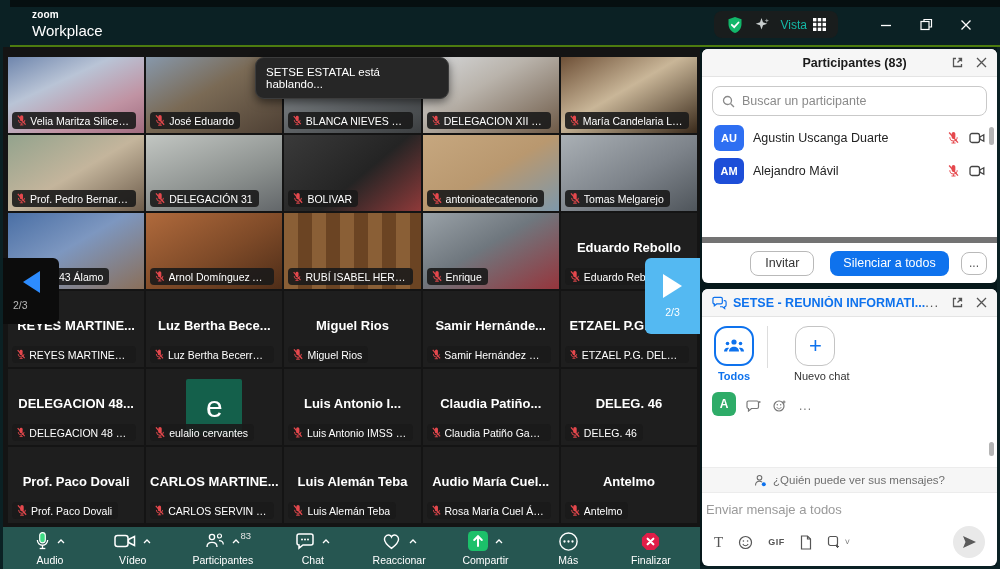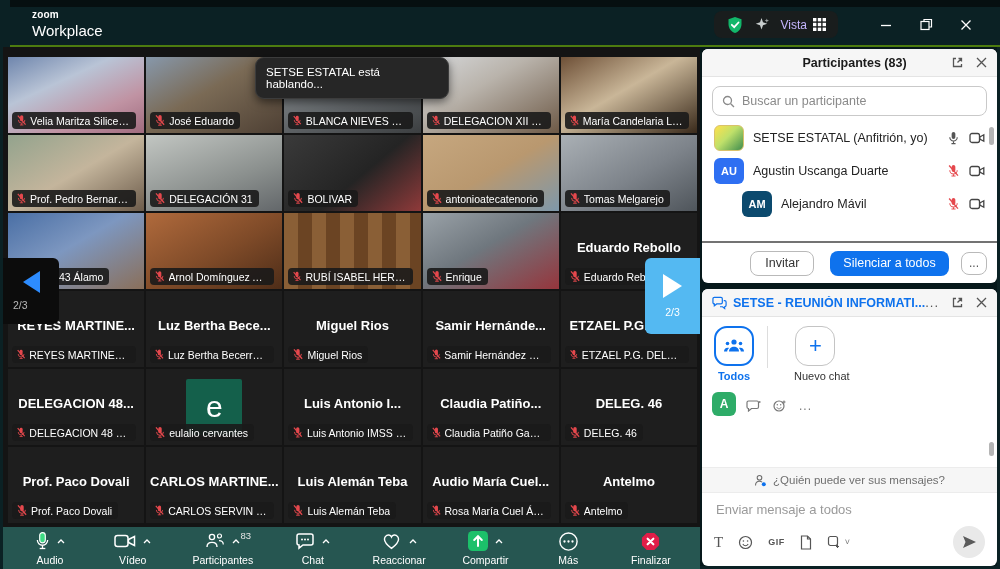--- a/index.html
+++ b/index.html
@@ -6,21 +6,21 @@
   .window{position:relative;width:1000px;height:569px;background:#0b2124;overflow:hidden;}
 
   
   .topbar{position:absolute;top:0;left:10px;right:0;height:45px;background:#0b2124;border-bottom:2px solid #4d7c0f;}
   .topbar::before{content:"";position:absolute;top:0;left:0;right:0;height:7px;background:#060f10;}
   .brand{position:absolute;left:22px;top:10px;color:#fff;line-height:1;}
   .brand .b1{font-size:10px;font-weight:700;letter-spacing:.2px;}
   .brand .b2{font-size:15px;font-weight:400;margin-top:3px;}
   .top-right{position:absolute;right:14px;top:11px;display:flex;align-items:center;gap:0;}
   .pill{background:#191d1d;border-radius:8px;height:27px;display:flex;align-items:center;gap:11px;padding:0 12px;margin-right:28px;}
-  .vista{color:#c4b5fd;font-size:12px;display:flex;align-items:center;gap:6px;}
+  .vista{color:#14b8a6;font-size:12px;display:flex;align-items:center;gap:6px;}
   .winbtn{width:40px;height:26px;display:flex;align-items:center;justify-content:center;color:#fff;}
 
   
   .stage{position:absolute;left:3px;top:47px;width:697px;bottom:0;background:#141414;}
   .sidebar{position:absolute;left:700px;right:3px;top:47px;bottom:3px;background:#06181b;display:flex;flex-direction:column;gap:6px;padding:2px 0 0 2px;box-sizing:border-box;}
 
   
   .grid{position:absolute;top:10px;left:5px;width:689px;display:grid;grid-template-columns:repeat(5,1fr);grid-auto-rows:76px;gap:2px;}
   .tile{position:relative;background:#1e1e1e;overflow:hidden;}
   .center-name{position:absolute;top:36%;left:3px;right:3px;text-align:center;color:#fff;font-weight:700;font-size:13px;white-space:nowrap;overflow:hidden;}
@@ -66,21 +66,21 @@
   .p-title{flex:1;text-align:center;font-weight:700;font-size:12.5px;color:#1a1a1a;}
   .head-icons{display:flex;align-items:center;gap:12px;color:#555;}
   .search-wrap{padding:9px 10px 5px;flex:none;}
   .search{height:28px;border:1px solid #c9c9c9;border-radius:8px;display:flex;align-items:center;gap:7px;padding:0 9px;color:#8a8a8a;font-size:12.5px;}
   .plist{flex:1;overflow:hidden;position:relative;}
   .prow{height:33px;display:flex;align-items:center;padding:0 12px;gap:9px;}
   .pavatar{width:30px;height:26px;border-radius:6px;color:#fff;font-size:11px;font-weight:700;display:flex;align-items:center;justify-content:center;flex:none;}
   .logo-setse{background:linear-gradient(135deg,#ffe14d 0%,#bfe06a 45%,#3f8d4e 100%);border:1px solid #d9c26a;box-sizing:border-box;}
   .pname{flex:1;font-size:12.5px;color:#222;white-space:nowrap;overflow:hidden;}
   .picons{display:flex;gap:9px;align-items:center;}
-  .p-foot{border-top:2px solid #737373;height:40px;display:flex;align-items:center;justify-content:center;gap:16px;flex:none;position:relative;}
+  .p-foot{border-top:6px solid #737373;height:40px;display:flex;align-items:center;justify-content:center;gap:16px;flex:none;position:relative;}
   .btn-outline{border:1px solid #b9b9b9;border-radius:8px;height:25px;padding:0 14px;font-size:12.5px;color:#333;background:#fff;display:flex;align-items:center;}
   .btn-blue{background:#0e72ed;color:#fff;border:none;border-radius:8px;height:25px;padding:0 13px;font-size:12.5px;display:flex;align-items:center;}
   .btn-more{border:1px solid #b9b9b9;border-radius:8px;height:23px;width:26px;background:#fff;color:#555;display:flex;align-items:center;justify-content:center;font-size:12px;position:absolute;right:10px;}
   .scroll-dot{position:absolute;right:3px;width:5px;border-radius:3px;background:#b5b5b5;}
 
   
   .c-title{flex:1;display:flex;align-items:center;gap:6px;font-weight:700;font-size:12.5px;color:#0e72ed;white-space:nowrap;overflow:hidden;}
   .c-tabs{display:flex;align-items:flex-start;gap:13px;padding:9px 12px 4px;flex:none;}
   .tab{display:flex;flex-direction:column;align-items:center;gap:4px;}
   .tab-box{width:40px;height:40px;border-radius:13px;display:flex;align-items:center;justify-content:center;box-sizing:border-box;}
@@ -88,21 +88,21 @@
   .tab-box.nuevo{border:1.5px solid #c4c4c4;color:#0e72ed;font-size:22px;font-weight:400;}
   .tab-label-b{color:#0e72ed;font-size:11px;font-weight:700;}
   .tab-label{color:#333;font-size:11px;padding-left:13px;}
   .tab-div{width:1px;height:42px;background:#ddd;margin-top:0;}
   .c-msgs{flex:1;min-height:0;padding:6px 10px 2px;position:relative;}
   .msg{display:flex;gap:8px;}
   .msg-avatar{width:24px;height:24px;border-radius:6px;background:#2eac68;color:#fff;font-weight:700;font-size:12px;display:flex;align-items:center;justify-content:center;flex:none;}
   .bubble{background:#f1f1f1;border-radius:10px;padding:8px 11px;font-size:12.5px;color:#2b2b2b;max-width:228px;line-height:1.4;}
   .msg-actions{display:flex;gap:12px;color:#777;margin:7px 0 0 2px;align-items:center;}
   .privacy{background:#f6f6f6;border-top:1px solid #ececec;border-bottom:1px solid #ececec;height:24px;display:flex;align-items:center;justify-content:center;gap:6px;color:#6f6f6f;font-size:11.5px;flex:none;}
-  .c-input{padding:9px 14px 0;color:#9a9a9a;font-size:13px;flex:none;}
+  .c-input{padding:9px 4px 0;color:#9a9a9a;font-size:13px;flex:none;}
   .c-tools{display:flex;align-items:center;gap:15px;padding:9px 12px 8px;color:#555;flex:none;}
   .send{width:32px;height:32px;border-radius:50%;background:#e9e9e9;display:flex;align-items:center;justify-content:center;margin-left:auto;}
   .gif{font-size:9px;font-weight:700;letter-spacing:.5px;color:#555;}
   .ticon{font-family:"Liberation Serif",serif;font-size:15px;color:#555;}
   .chev-sm{font-size:9px;color:#777;}
 </style>
 </head>
 <body>
 
 <div class="window">
@@ -691,55 +691,39 @@
         <div class="search">
           <svg width="13" height="13" viewBox="0 0 13 13">
               <circle cx="5.5" cy="5.5" r="4" stroke="#8a8a8a" fill="none" stroke-width="1.3"></circle>
               <line x1="8.7" y1="8.7" x2="12" y2="12" stroke="#8a8a8a" stroke-width="1.3"></line>
             </svg>
           <span>Buscar un participante</span>
         </div>
       </div>
       <div class="plist" id="plist">
         <div class="scroll-dot" style="top:6px;height:18px;"></div>
-      <div class="prow">
-            <div class="pavatar logo-setse"></div>
-            <div class="pname">SETSE ESTATAL (Anfitrión, yo)</div>
-            <div class="picons">
-              <svg width="13" height="14" viewBox="0 0 14 15">
-                <rect x="5" y="1" width="4" height="7.5" rx="2" fill="#555"></rect>
-                <path d="M3 6.8a4 4 0 0 0 8 0" stroke="#555" fill="none" stroke-width="1.2"></path>
-                <line x1="7" y1="11" x2="7" y2="13.5" stroke="#555" stroke-width="1.2"></line>
-                <line x1="4.8" y1="13.5" x2="9.2" y2="13.5" stroke="#555" stroke-width="1.2"></line>
-              </svg>
-              <svg width="16" height="12" viewBox="0 0 16 12">
-                <rect x="1" y="1.5" width="9.5" height="9" rx="2" fill="none" stroke="#444" stroke-width="1.3"></rect>
-                <path d="M10.8 5 L14.8 2.8 V9.2 L10.8 7 Z" fill="none" stroke="#444" stroke-width="1.3"></path>
-              </svg>
-            </div>
-          </div>
           <div class="prow">
             <div class="pavatar" style="background: rgb(46, 111, 242);">AU</div>
             <div class="pname">Agustin Uscanga Duarte</div>
             <div class="picons">
               <svg width="13" height="14" viewBox="0 0 14 15">
                 <rect x="5" y="1" width="4" height="7.5" rx="2" fill="#e5484d"></rect>
                 <path d="M3 6.8a4 4 0 0 0 8 0" stroke="#e5484d" fill="none" stroke-width="1.1"></path>
                 <line x1="7" y1="11" x2="7" y2="13" stroke="#e5484d" stroke-width="1.1"></line>
                 <line x1="4.8" y1="13" x2="9.2" y2="13" stroke="#e5484d" stroke-width="1.1"></line>
                 <line x1="2.3" y1="1.5" x2="11.8" y2="12.5" stroke="#e5484d" stroke-width="1.5"></line>
               </svg>
               <svg width="16" height="12" viewBox="0 0 16 12">
                 <rect x="1" y="1.5" width="9.5" height="9" rx="2" fill="none" stroke="#444" stroke-width="1.3"></rect>
                 <path d="M10.8 5 L14.8 2.8 V9.2 L10.8 7 Z" fill="none" stroke="#444" stroke-width="1.3"></path>
               </svg>
             </div>
           </div>
           <div class="prow">
-            <div class="pavatar" style="background: #0c4a6e; margin-left: 28px;">AM</div>
+            <div class="pavatar" style="background: #1d4ed8;">AM</div>
             <div class="pname">Alejandro Mávil</div>
             <div class="picons">
               <svg width="13" height="14" viewBox="0 0 14 15">
                 <rect x="5" y="1" width="4" height="7.5" rx="2" fill="#e5484d"></rect>
                 <path d="M3 6.8a4 4 0 0 0 8 0" stroke="#e5484d" fill="none" stroke-width="1.1"></path>
                 <line x1="7" y1="11" x2="7" y2="13" stroke="#e5484d" stroke-width="1.1"></line>
                 <line x1="4.8" y1="13" x2="9.2" y2="13" stroke="#e5484d" stroke-width="1.1"></line>
                 <line x1="2.3" y1="1.5" x2="11.8" y2="12.5" stroke="#e5484d" stroke-width="1.5"></line>
               </svg>
               <svg width="16" height="12" viewBox="0 0 16 12">

